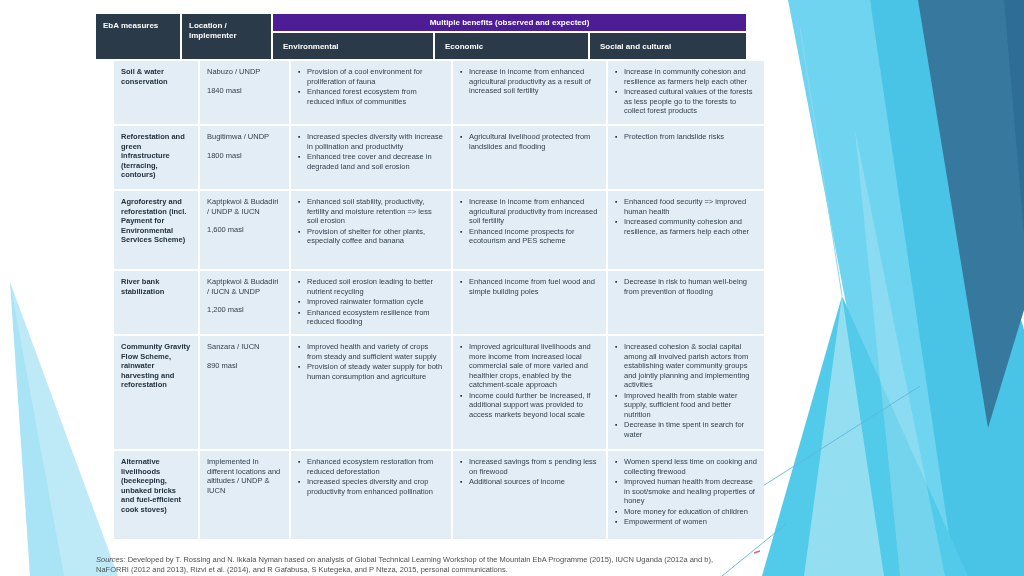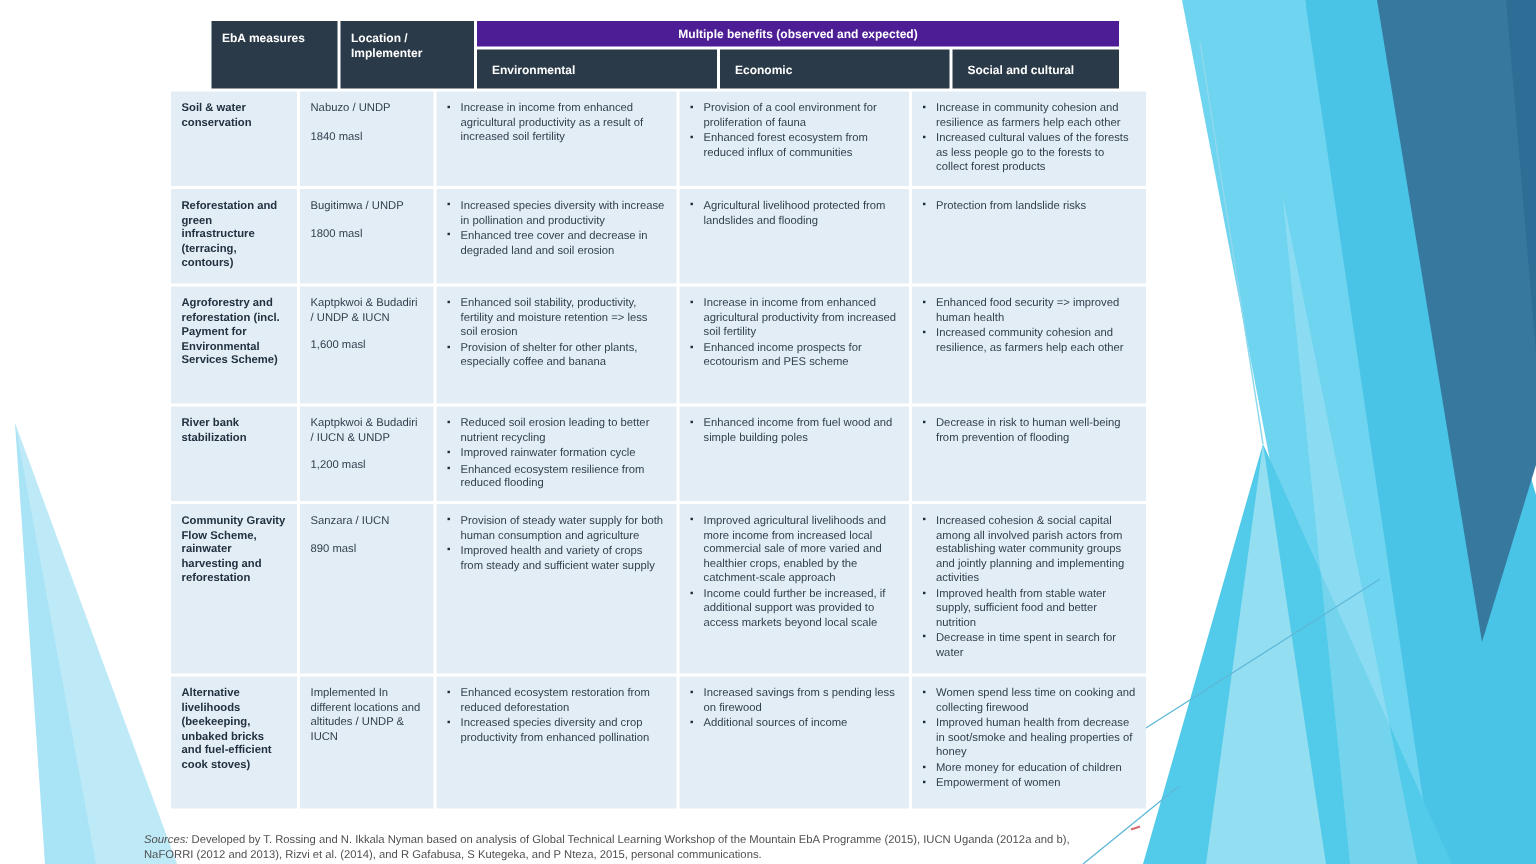--- a/index.html
+++ b/index.html
@@ -2,21 +2,21 @@
 <html><head>
 <meta charset="utf-8">
 <style>
   html,body{margin:0;padding:0;background:#ffffff;}
   .slide{position:relative;width:1024px;height:576px;overflow:hidden;background:#ffffff;
          font-family:"Liberation Sans",sans-serif;}
   .bg-svg{position:absolute;left:0;top:0;width:1024px;height:576px;}
 
   
   .tbl{position:absolute;left:96px;top:14px;width:650px;}
-  .hdr{display:grid;grid-template-columns:84px 89px 1fr;column-gap:2px;margin-left:45px;}
+  .hdr{display:grid;grid-template-columns:84px 89px 1fr;column-gap:2px;}
   .hc{background:#2b3a48;color:#ffffff;font-weight:bold;font-size:8px;line-height:1.25;
       padding:7px 6px 4px 7px;height:45px;box-sizing:border-box;}
   .hc-right{display:flex;flex-direction:column;row-gap:2px;height:45px;}
   .banner{background:#4c1d95;color:#ffffff;font-weight:bold;font-size:8px;height:17px;
           line-height:17px;text-align:center;}
   .subrow{display:grid;grid-template-columns:160px 153px 1fr;column-gap:2px;flex:1;}
   .sub{background:#2b3a48;color:#ffffff;font-weight:bold;font-size:8px;
        display:flex;align-items:center;padding-left:10px;}
 
   .tbody{display:block;}
@@ -76,31 +76,31 @@
     <div class="tbody" id="table-body">
         <div class="row" style="min-height: 63px;">
           <div class="cell measure">Soil &amp; water conservation</div>
           <div class="cell loc">
             <div>Nabuzo / UNDP</div>
             <div class="alt">1840 masl</div>
           </div>
           <div class="cell benefit">
             <div class="bullet">
               <span class="marker">▪</span>
+              <span class="btext">Provision of a cool environment for proliferation of fauna</span>
+            </div>
+            <div class="bullet">
+              <span class="marker">▪</span>
+              <span class="btext">Enhanced forest ecosystem from reduced influx of communities</span>
+            </div>
+          </div>
+          <div class="cell benefit">
+            <div class="bullet">
+              <span class="marker">▪</span>
               <span class="btext">Increase in income from enhanced agricultural productivity as a result of increased soil fertility</span>
-            </div>
-          </div>
-          <div class="cell benefit">
-            <div class="bullet">
-              <span class="marker">▪</span>
-              <span class="btext">Provision of a cool environment for proliferation of fauna</span>
-            </div>
-            <div class="bullet">
-              <span class="marker">▪</span>
-              <span class="btext">Enhanced forest ecosystem from reduced influx of communities</span>
             </div>
           </div>
           <div class="cell benefit">
             <div class="bullet">
               <span class="marker">▪</span>
               <span class="btext">Increase in community cohesion and resilience as farmers help each other</span>
             </div>
             <div class="bullet">
               <span class="marker">▪</span>
               <span class="btext">Increased cultural values of the forests as less people go to the forests to collect forest products</span>
@@ -208,25 +208,25 @@
         </div>
         <div class="row" style="min-height: 113px;">
           <div class="cell measure">Community Gravity Flow Scheme, rainwater harvesting and reforestation</div>
           <div class="cell loc">
             <div>Sanzara / IUCN</div>
             <div class="alt">890 masl</div>
           </div>
           <div class="cell benefit">
             <div class="bullet">
               <span class="marker">▪</span>
+              <span class="btext">Improved health and variety of crops from steady and sufficient water supply</span>
+            </div>
+            <div class="bullet">
+              <span class="marker">▪</span>
               <span class="btext">Provision of steady water supply for both human consumption and agriculture</span>
-            </div>
-            <div class="bullet">
-              <span class="marker">▪</span>
-              <span class="btext">Improved health and variety of crops from steady and sufficient water supply</span>
             </div>
           </div>
           <div class="cell benefit">
             <div class="bullet">
               <span class="marker">▪</span>
               <span class="btext">Improved agricultural livelihoods and more income from increased local commercial sale of more varied and healthier crops, enabled by the catchment-scale approach</span>
             </div>
             <div class="bullet">
               <span class="marker">▪</span>
               <span class="btext">Income could further be increased, if additional support was provided to access markets beyond local scale</span>

